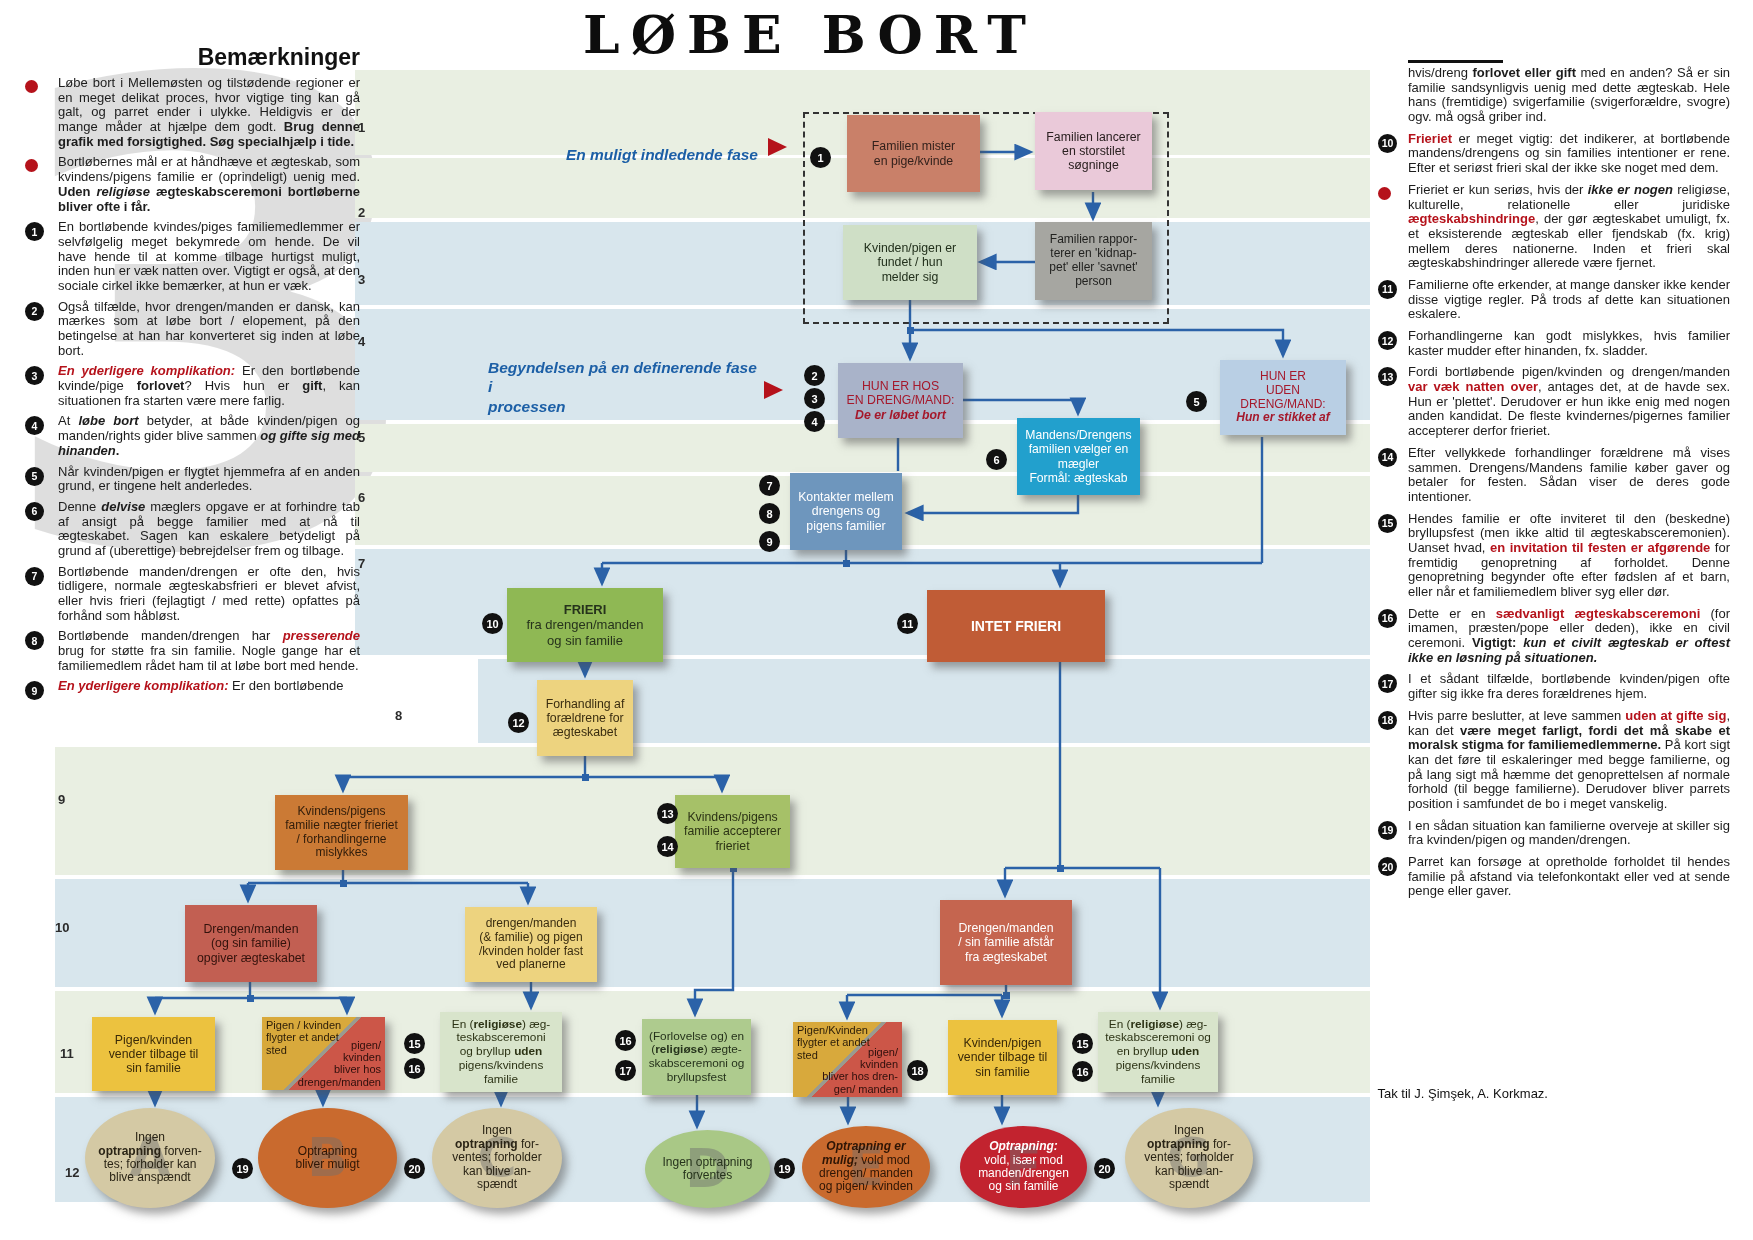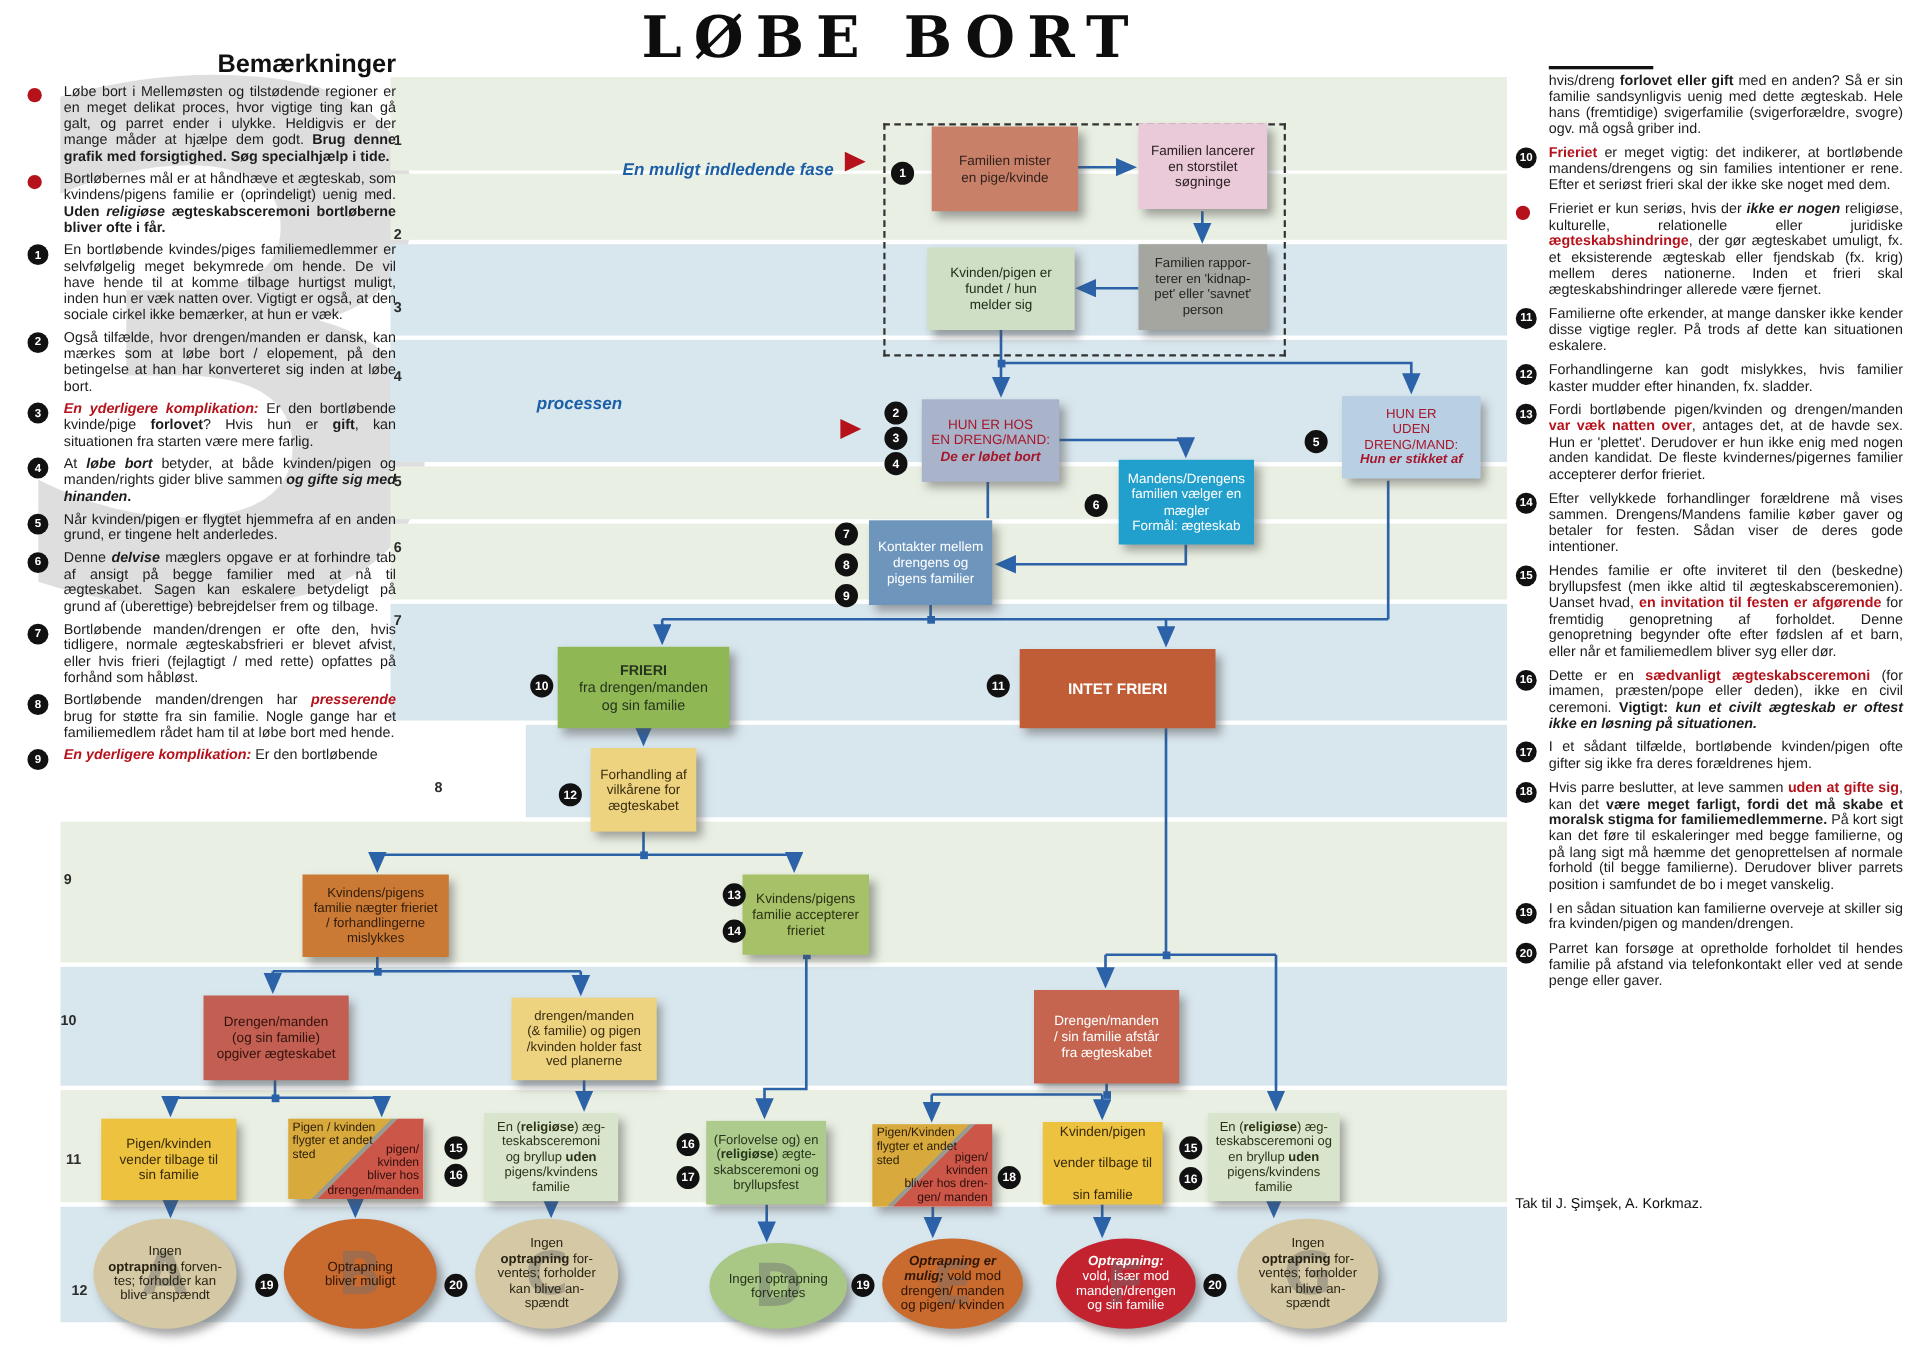--- a/index.html
+++ b/index.html
@@ -97,20 +97,21 @@
       <div class="rowlabel" style="left: 65px; top: 1165px;">12</div>
     </div>
 
   <div class="abs" id="dashrect"></div>
   <div id="phases">
       <div class="phase" style="left: 470px; top: 145px; width: 288px; text-align: right;">
         <div>En muligt indledende fase</div>
       </div>
       <div class="tri" style="left: 768px; top: 138px;"></div>
       <div class="phase" style="left: 488px; top: 358px; width: 272px; text-align: left;">
+        <div>Begyndelsen på en definerende fase i</div>
         <div>processen</div>
       </div>
       <div class="tri" style="left: 764px; top: 381px;"></div>
     </div>
 
   <svg id="edges" width="1753" height="1240">
     <defs>
       <marker id="arw" markerWidth="9" markerHeight="8" refX="6.5" refY="3.5" orient="auto">
         <path d="M0,0 L8,3.5 L0,7 z" fill="#2b62a8"></path>
       </marker>
@@ -215,21 +216,21 @@
       <div class="node" style="left: 507px; top: 588px; width: 156px; height: 74px; background: rgb(143, 184, 84); color: rgb(38, 51, 28); font-size: 13px;">
         <div class="ln"><span style="font-weight: bold;">FRIERI</span></div>
         <div class="ln"><span>fra drengen/manden</span></div>
         <div class="ln"><span>og sin familie</span></div>
       </div>
       <div class="node" style="left: 927px; top: 590px; width: 178px; height: 72px; background: rgb(192, 92, 54); color: rgb(255, 255, 255); font-size: 14px;">
         <div class="ln"><span style="font-weight: bold;">INTET FRIERI</span></div>
       </div>
       <div class="node" style="left: 537px; top: 680px; width: 96px; height: 76px; background: rgb(237, 211, 127); color: rgb(58, 45, 16);">
         <div class="ln"><span>Forhandling af</span></div>
-        <div class="ln"><span>vilkårene for</span></div>
+        <div class="ln"><span>forældrene for</span></div>
         <div class="ln"><span>ægteskabet</span></div>
       </div>
       <div class="node" style="left: 275px; top: 795px; width: 133px; height: 75px; background: rgb(203, 122, 53); color: rgb(48, 28, 10); font-size: 12px;">
         <div class="ln"><span>Kvindens/pigens</span></div>
         <div class="ln"><span>familie nægter frieriet</span></div>
         <div class="ln"><span>/ forhandlingerne</span></div>
         <div class="ln"><span>mislykkes</span></div>
       </div>
       <div class="node" style="left: 675px; top: 795px; width: 115px; height: 73px; background: rgb(166, 193, 104); color: rgb(44, 51, 21);">
         <div class="ln"><span>Kvindens/pigens</span></div>
@@ -263,21 +264,21 @@
         <div class="ln"><span>og bryllup </span><span style="font-weight: bold;">uden</span></div>
         <div class="ln"><span>pigens/kvindens</span></div>
         <div class="ln"><span>familie</span></div>
       </div>
       <div class="node" style="left: 642px; top: 1019px; width: 109px; height: 76px; background: rgb(174, 203, 142); color: rgb(38, 51, 28); font-size: 11.8px;">
         <div class="ln"><span>(Forlovelse og) en</span></div>
         <div class="ln"><span>(</span><span style="font-weight: bold;">religiøse</span><span>) ægte-</span></div>
         <div class="ln"><span>skabsceremoni og</span></div>
         <div class="ln"><span>bryllupsfest</span></div>
       </div>
-      <div class="node" style="left: 948px; top: 1020px; width: 109px; height: 75px; background: rgb(236, 194, 63); color: rgb(58, 42, 8); justify-content: space-between;">
+      <div class="node" style="left: 948px; top: 1020px; width: 109px; height: 75px; background: rgb(236, 194, 63); color: rgb(58, 42, 8);">
         <div class="ln"><span>Kvinden/pigen</span></div>
         <div class="ln"><span>vender tilbage til</span></div>
         <div class="ln"><span>sin familie</span></div>
       </div>
       <div class="node" style="left: 1098px; top: 1012px; width: 120px; height: 80px; background: rgb(216, 228, 203); color: rgb(44, 51, 21); font-size: 11.8px;">
         <div class="ln"><span>En (</span><span style="font-weight: bold;">religiøse</span><span>) æg-</span></div>
         <div class="ln"><span>teskabsceremoni og</span></div>
         <div class="ln"><span>en bryllup </span><span style="font-weight: bold;">uden</span></div>
         <div class="ln"><span>pigens/kvindens</span></div>
         <div class="ln"><span>familie</span></div>

